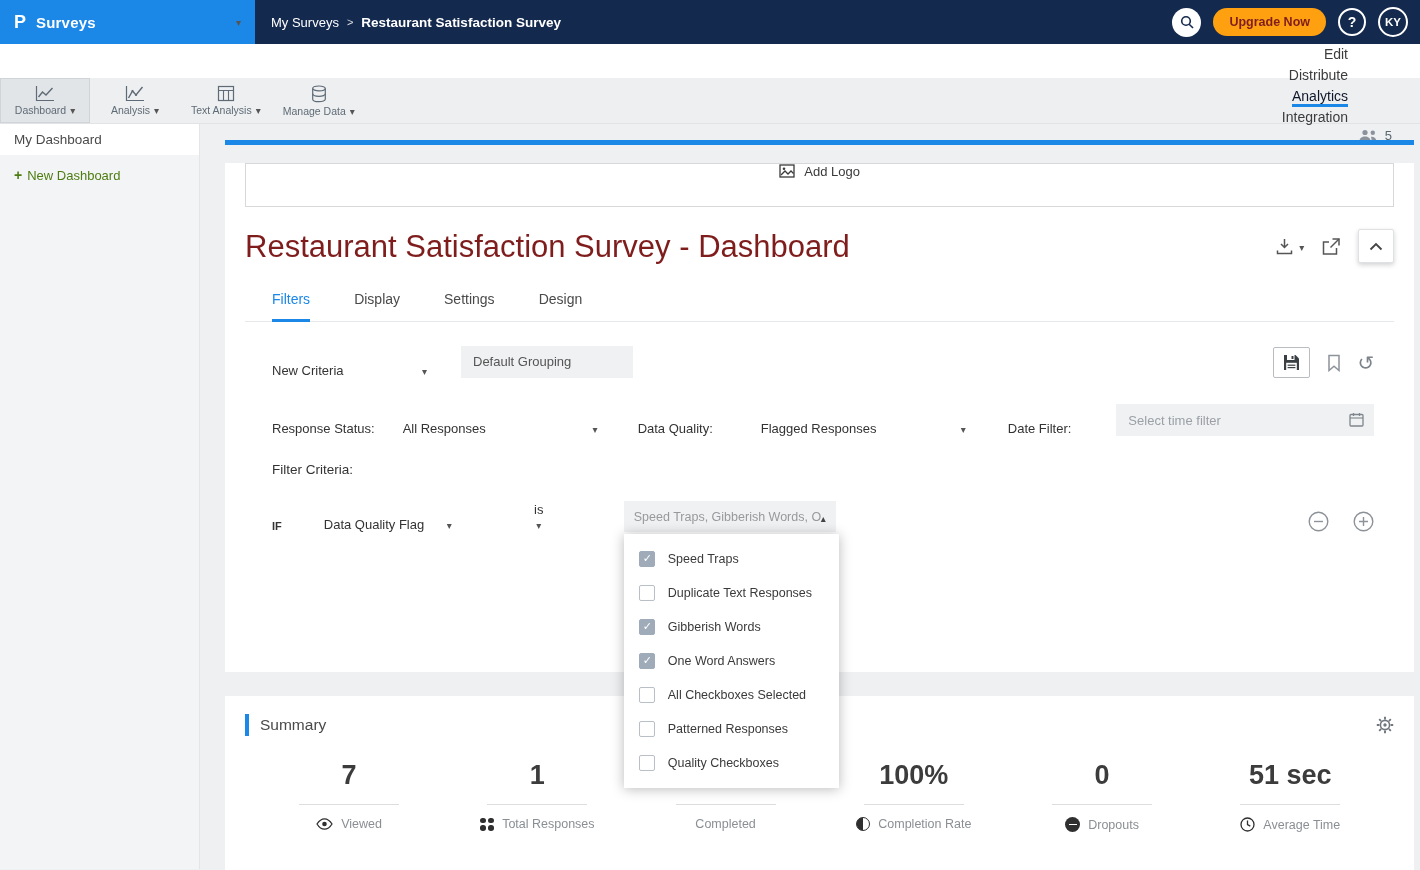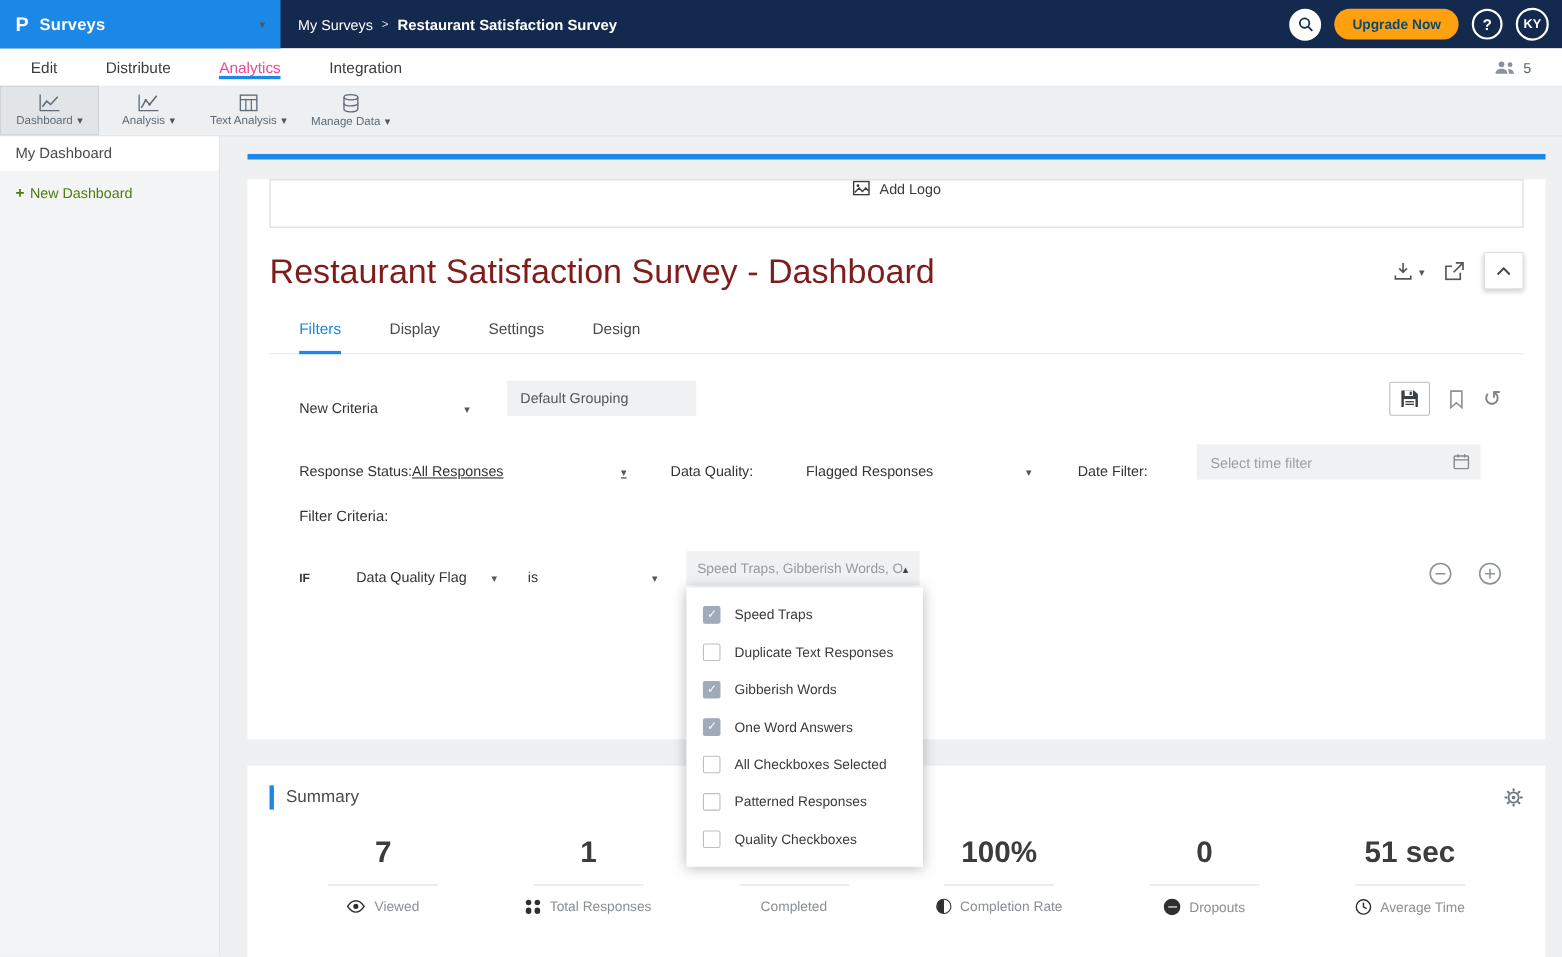--- a/index.html
+++ b/index.html
@@ -11,28 +11,28 @@
   .topbar { height:44px; background:#14294e; display:flex; align-items:center; color:#fff; }
   .brand { width:255px; height:100%; background:#1b87e6; display:flex; align-items:center; padding:0 14px; }
   .brand-logo { font-weight:800; font-size:18px; color:#fff; margin-right:10px; }
   .brand-name { font-size:15px; font-weight:600; letter-spacing:.2px; }
   .brand-caret { margin-left:auto; font-size:11px; color:#fff; }
   .breadcrumb { display:flex; align-items:center; margin-left:16px; font-size:13px; gap:8px; }
   .breadcrumb .sep { font-size:11px; opacity:.85; }
   .breadcrumb .current { font-weight:700; font-size:13.5px; }
   .topbar-right { margin-left:auto; display:flex; align-items:center; gap:12px; padding-right:12px; }
   .search-btn { width:29px; height:29px; border-radius:50%; background:#fff; display:flex; align-items:center; justify-content:center; cursor:pointer; }
-  .upgrade-btn { height:28px; border:none; border-radius:15px; background:#ffa011; color:#0c4a6e; font-size:12.5px; font-weight:700; padding:0 16px; cursor:pointer; font-family:inherit; }
+  .upgrade-btn { height:28px; border:none; border-radius:15px; background:#ffa011; color:#7f1d1d; font-size:12.5px; font-weight:700; padding:0 16px; cursor:pointer; font-family:inherit; }
   .help-btn { width:28px; height:28px; border-radius:50%; border:2px solid #fff; display:flex; align-items:center; justify-content:center; font-size:14px; font-weight:700; cursor:pointer; }
   .avatar { width:30px; height:30px; border-radius:50%; border:2px solid #fff; display:flex; align-items:center; justify-content:center; font-size:11.5px; font-weight:700; cursor:pointer; }
 
   
-  .subnav { height:34px; background:#fff; display:flex; align-items:center; padding:0 28px; }
+  .subnav { height:34px; background:#fff; display:flex; align-items:flex-end; padding:0 28px;flex-direction:column; }
   .subnav-item { display:flex; align-items:center; margin-right:44px; font-size:14px; color:#3c3c3c; cursor:pointer; border-bottom:3px solid transparent; padding-top:2px; }
-  .subnav-item.active { color:#ec4899; border-bottom-color:#1b87e6; }
+  .subnav-item.active { color:#0f172a; border-bottom-color:#1b87e6; }
   .collab { margin-left:auto; display:flex; align-items:center; gap:7px; color:#5b6770; font-size:13px; cursor:pointer; }
 
   
   .toolbar { height:46px; background:#edeff1; border-bottom:1px solid #e1e3e5; display:flex; align-items:stretch; }
   .tool-item { min-width:90px; padding:0 10px; display:flex; flex-direction:column; align-items:center; justify-content:center; gap:2px; font-size:10.5px; color:#5f6b76; cursor:pointer; border:1px solid transparent; }
   .tool-item.active { background:#e2e5e8; border-color:#d0d4d8; }
   .tool-label { display:flex; align-items:center; gap:4px; white-space:nowrap; }
 
   
   .body-row { display:flex; height:calc(870px - 125px); }
@@ -290,21 +290,21 @@
                 <svg width="14" height="18" viewBox="0 0 14 18">
                     <path d="M2 1.5h10v15l-5-4.2-5 4.2z" fill="none" stroke="#8d939a" stroke-width="1.5"></path>
                   </svg>
               </button>
               <span class="reset-icon">↺</span>
             </div>
           </div>
 
           <div class="frow row2">
             <span class="flabel">Response Status:</span>
-            <div class="select" style="width:195px;text-decoration:underline;">
+            <div class="select" style="width:195px;margin-left:28px;">
               <span>All Responses</span>
               <span class="caret-down"></span>
             </div>
             <span class="flabel" style="margin-left:40px;">Data Quality:</span>
             <div class="select" style="width:205px;margin-left:48px;">
               <span>Flagged Responses</span>
               <span class="caret-down"></span>
             </div>
             <span class="flabel" style="margin-left:42px;">Date Filter:</span>
             <div class="date-wrap">
@@ -320,21 +320,21 @@
           </div>
 
           <div class="criteria-label">Filter Criteria:</div>
 
           <div class="frow if-row">
             <span class="if-label">IF</span>
             <div class="select" style="width:128px;margin-left:42px;">
               <span>Data Quality Flag</span>
               <span class="caret-down"></span>
             </div>
-            <div class="select" style="width:118px;margin-left:28px;">
+            <div class="select" style="width:118px;margin-left:28px;flex-direction:column;">
               <span>is</span>
               <span class="caret-down"></span>
             </div>
 
             <div class="flags-box">
               <span class="flags-text">Speed Traps, Gibberish Words, On</span>
               <span class="caret-up"></span>
 
               <div class="dropdown">
                 <div class="opt">

